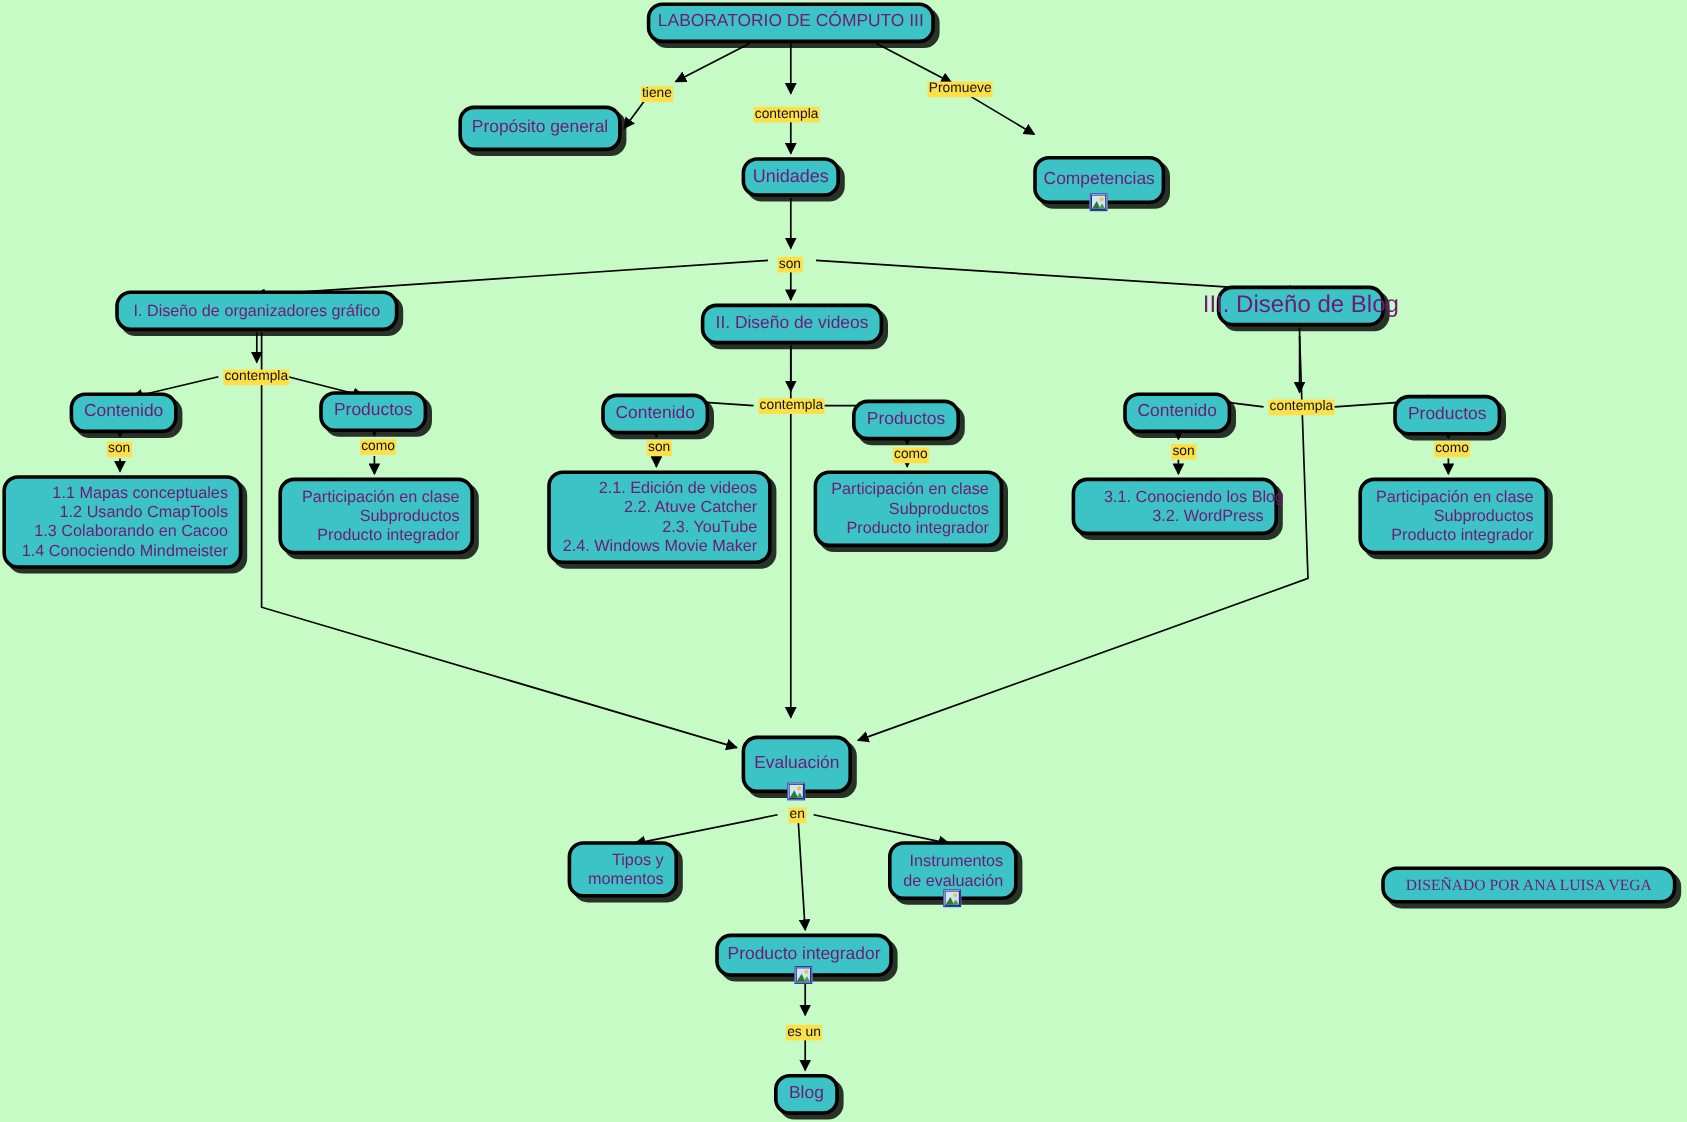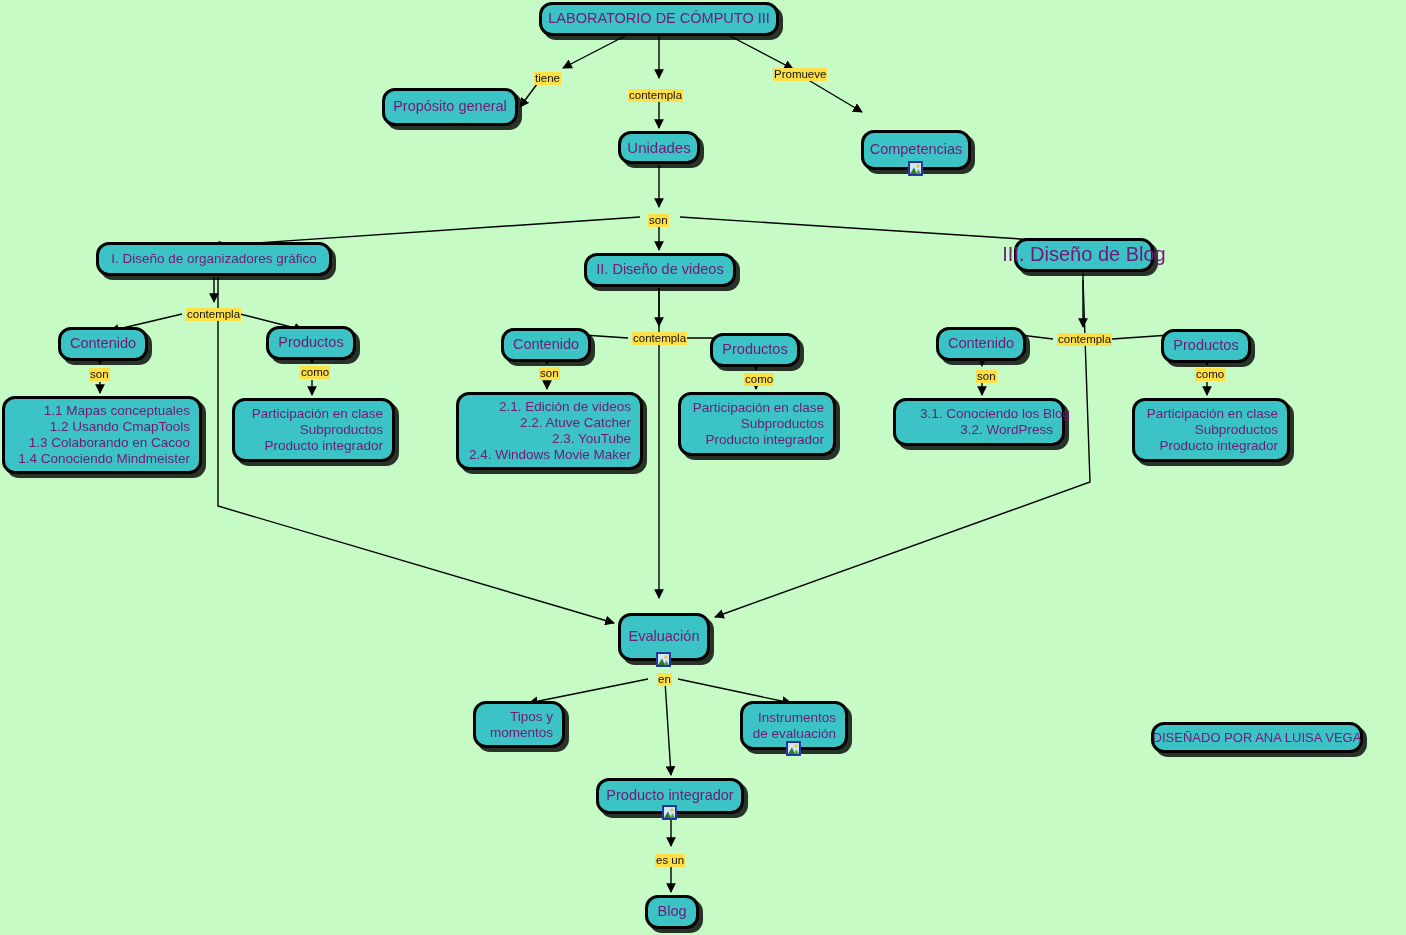--- a/index.html
+++ b/index.html
@@ -262,21 +262,21 @@
             <circle cx="9" cy="4" r="1.7" fill="#f2c13c"></circle>
             <path d="M1 12 L5 5.5 L8 12 Z" fill="#2f7a2f"></path>
             <path d="M6.5 12 L9.5 7.5 L12 12 Z" fill="#4aa04a"></path>
             <rect x="0.5" y="0.5" width="12" height="12" fill="none" stroke="#1d2f8f" stroke-width="1"></rect>
           </svg>
         </span>
       </div>
       <div class="node" style="left: 645px; top: 895px; width: 54px; height: 34px; font-size: 14.5px; align-items: center;">
         <span class="txt">Blog</span>
       </div>
-      <div class="node" style="left: 1151px; top: 722px; width: 212px; height: 31px; font-size: 13px;">
+      <div class="node" style="left: 1151px; top: 722px; width: 246px; height: 31px; font-size: 13px; font-family: Liberation Serif, serif;">
         <span class="txt">DISEÑADO POR ANA LUISA VEGA</span>
       </div>
     </div>
   <div id="label-layer">
       <span class="link-label" style="left: 534px; top: 72px;">tiene</span>
       <span class="link-label" style="left: 628px; top: 89px;">contempla</span>
       <span class="link-label" style="left: 760px; top: 68px; margin-left: 13px;">Promueve</span>
       <span class="link-label" style="left: 648px; top: 214px;">son</span>
       <span class="link-label" style="left: 186px; top: 308px;">contempla</span>
       <span class="link-label" style="left: 632px; top: 332px;">contempla</span>

